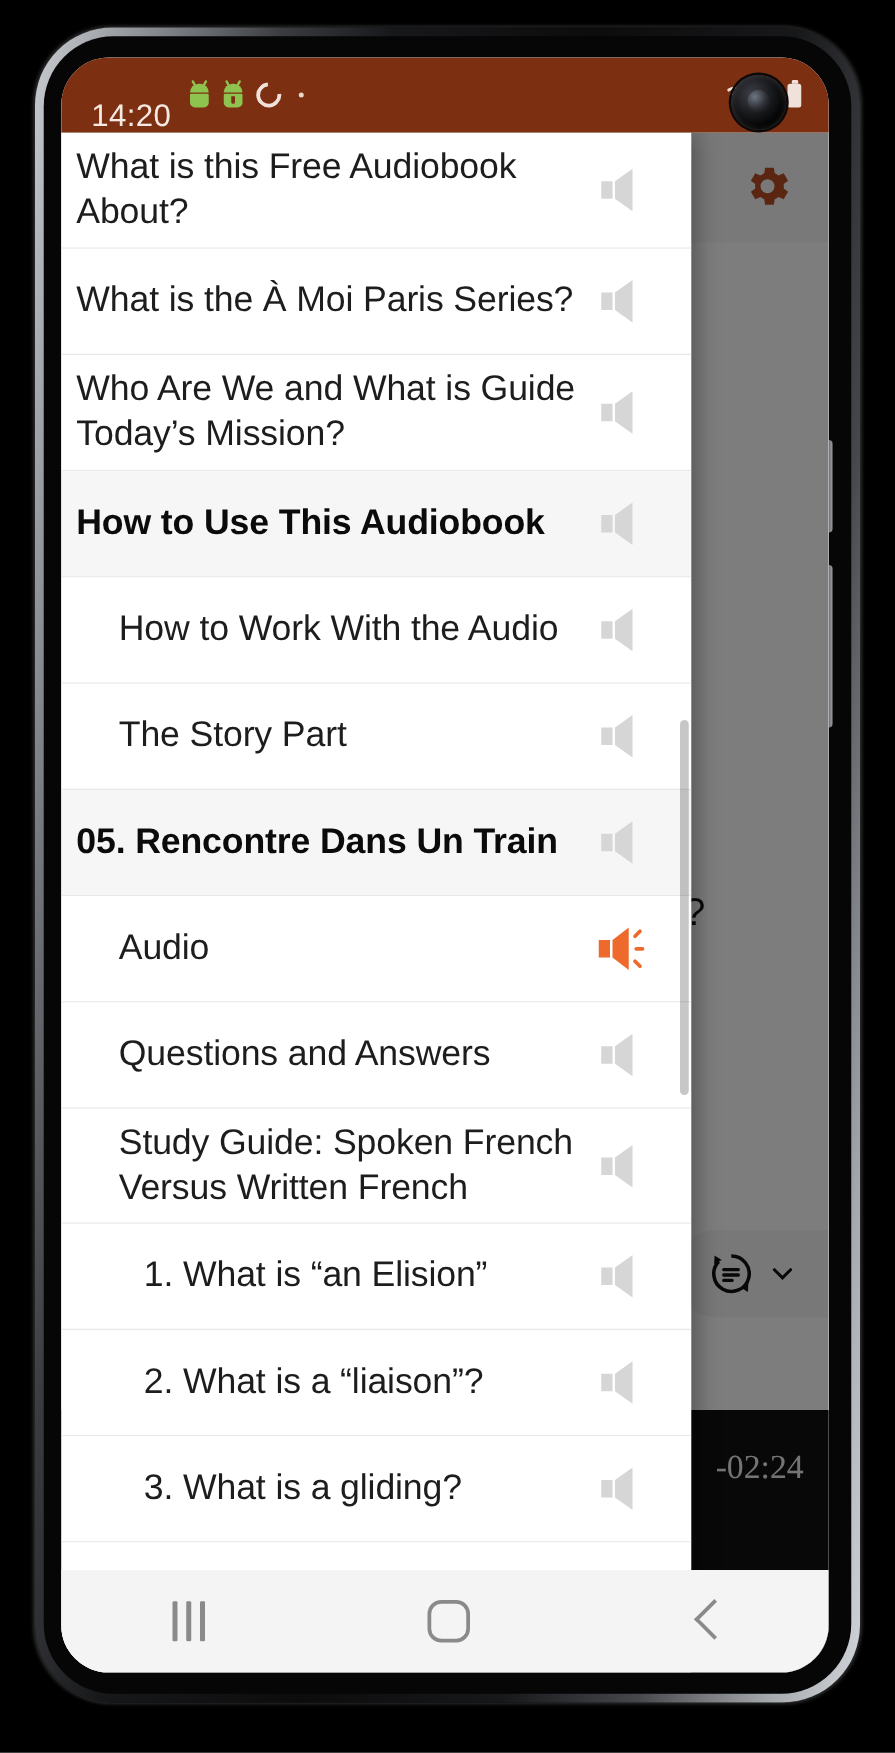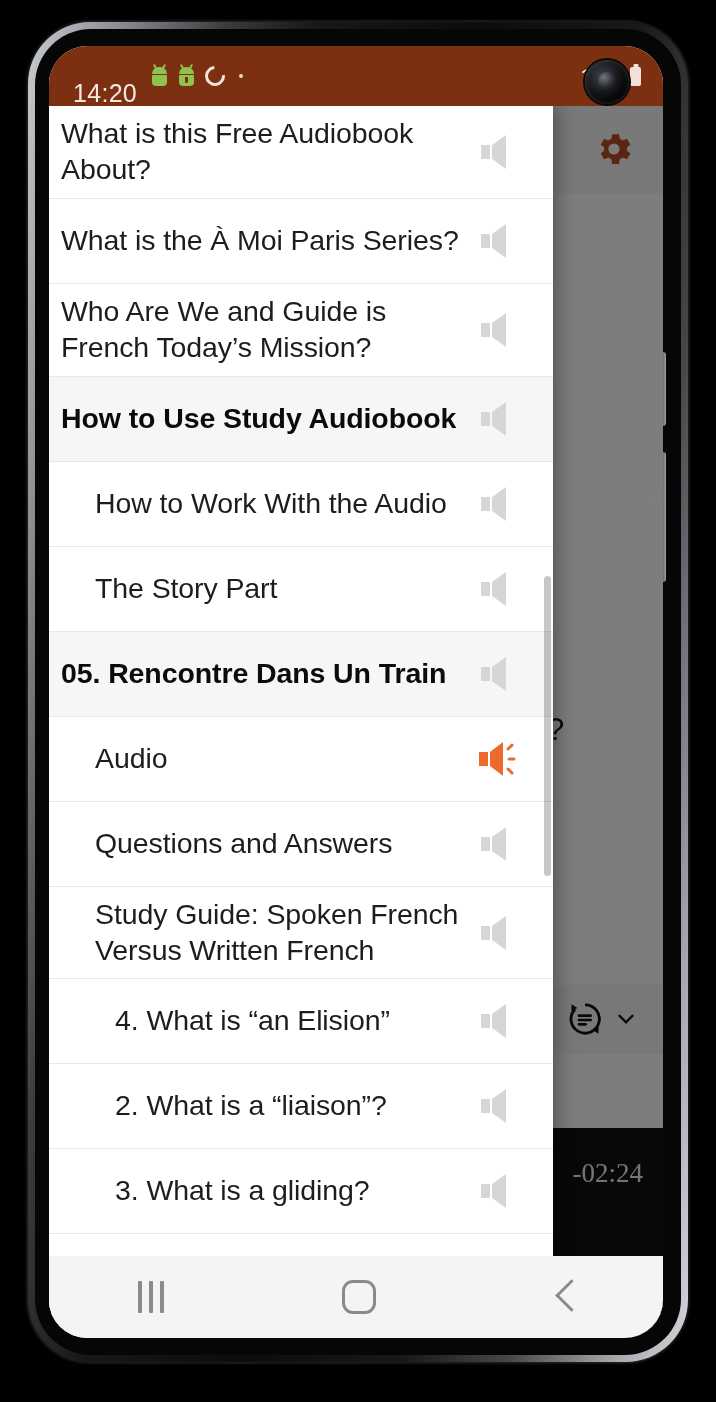--- a/index.html
+++ b/index.html
@@ -292,30 +292,30 @@
           <div class="toc-row lvl0">
             <div class="toc-label">What is the À Moi Paris Series?</div>
             <div class="spk">
               <svg width="46" height="40" viewBox="0 0 46 40">
                 <rect x="4" y="13" width="9" height="14" fill="#d6d6d6"></rect>
                 <path d="M15 13 L29 3 L29 37 L15 27 Z" fill="#d6d6d6"></path>
               </svg>
             </div>
           </div>
           <div class="toc-row lvl0">
-            <div class="toc-label">Who Are We and Guide is French Today’s Mission?</div>
+            <div class="toc-label">Who Are We and What is Guide Today’s Mission?</div>
             <div class="spk">
               <svg width="46" height="40" viewBox="0 0 46 40">
                 <rect x="4" y="13" width="9" height="14" fill="#d6d6d6"></rect>
                 <path d="M15 13 L29 3 L29 37 L15 27 Z" fill="#d6d6d6"></path>
               </svg>
             </div>
           </div>
           <div class="toc-row lvl0 section">
-            <div class="toc-label">How to Use Study Audiobook</div>
+            <div class="toc-label">How to Use This Audiobook</div>
             <div class="spk">
               <svg width="46" height="40" viewBox="0 0 46 40">
                 <rect x="4" y="13" width="9" height="14" fill="#d6d6d6"></rect>
                 <path d="M15 13 L29 3 L29 37 L15 27 Z" fill="#d6d6d6"></path>
               </svg>
             </div>
           </div>
           <div class="toc-row lvl1">
             <div class="toc-label">How to Work With the Audio</div>
             <div class="spk">
@@ -367,21 +367,21 @@
           <div class="toc-row lvl1">
             <div class="toc-label">Study Guide: Spoken French Versus Written French</div>
             <div class="spk">
               <svg width="46" height="40" viewBox="0 0 46 40">
                 <rect x="4" y="13" width="9" height="14" fill="#d6d6d6"></rect>
                 <path d="M15 13 L29 3 L29 37 L15 27 Z" fill="#d6d6d6"></path>
               </svg>
             </div>
           </div>
           <div class="toc-row lvl2">
-            <div class="toc-label">4. What is “an Elision”</div>
+            <div class="toc-label">1. What is “an Elision”</div>
             <div class="spk">
               <svg width="46" height="40" viewBox="0 0 46 40">
                 <rect x="4" y="13" width="9" height="14" fill="#d6d6d6"></rect>
                 <path d="M15 13 L29 3 L29 37 L15 27 Z" fill="#d6d6d6"></path>
               </svg>
             </div>
           </div>
           <div class="toc-row lvl2">
             <div class="toc-label">2. What is a “liaison”?</div>
             <div class="spk">

